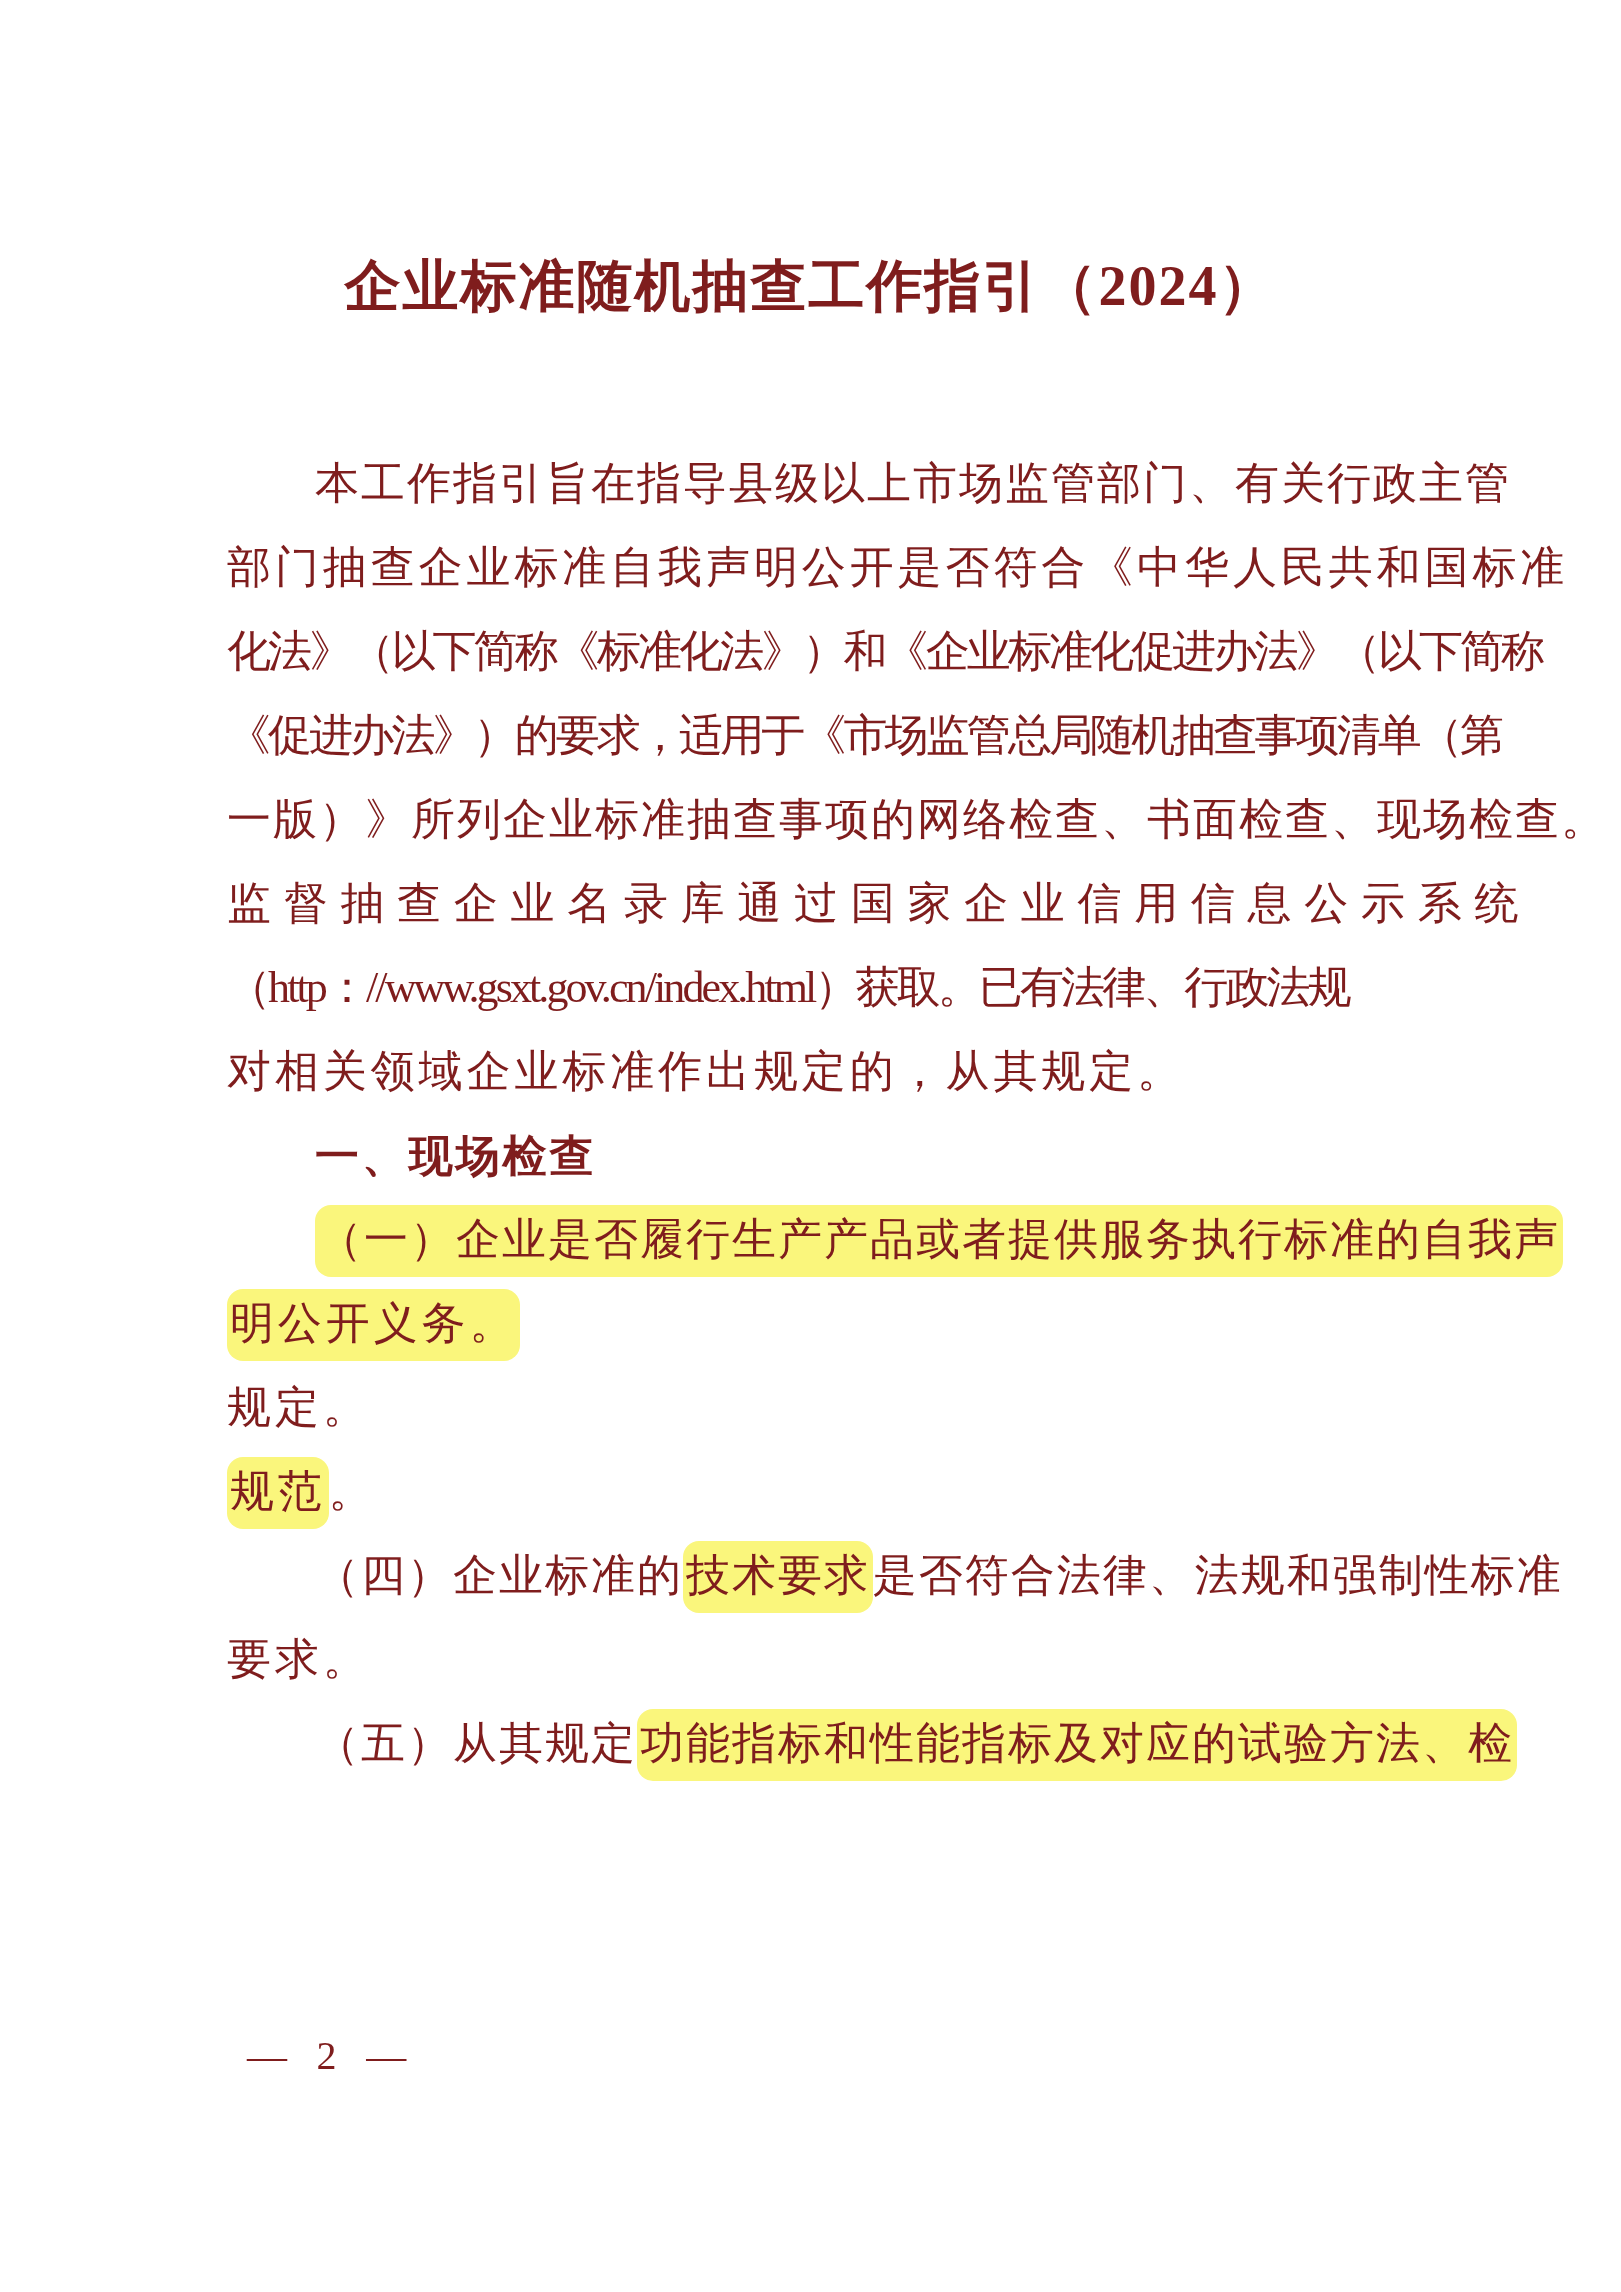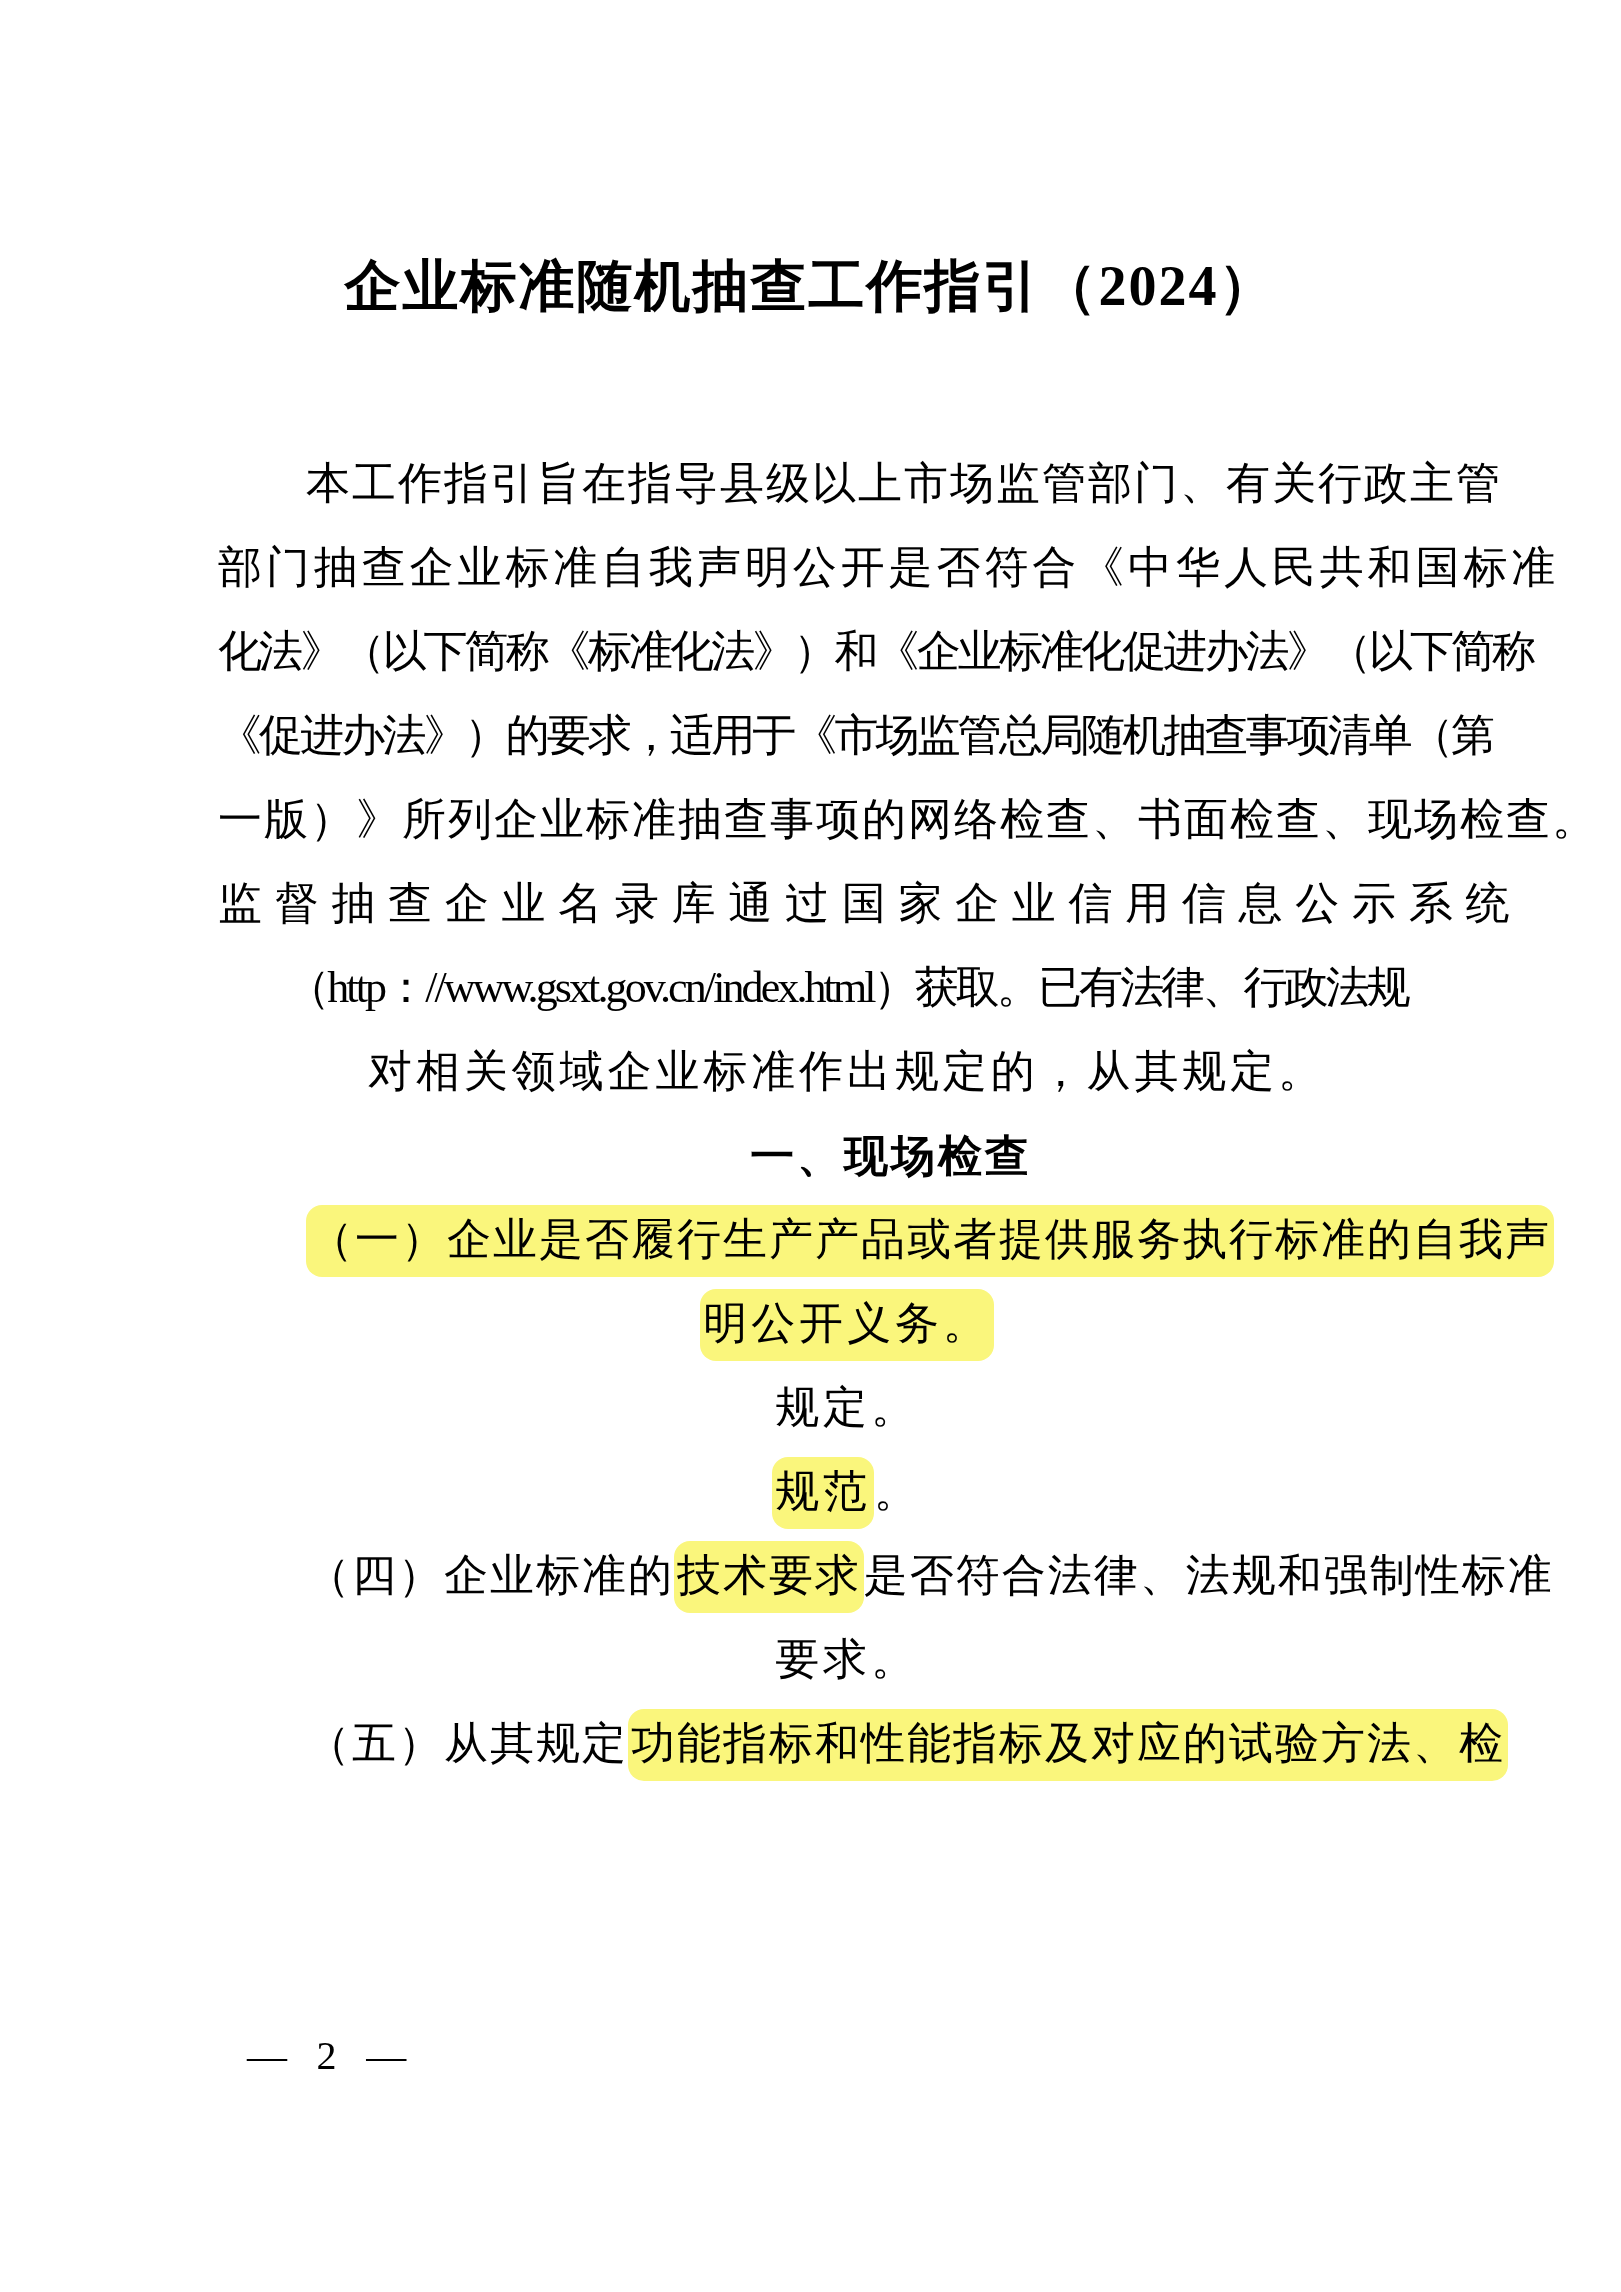--- a/index.html
+++ b/index.html
@@ -2,38 +2,37 @@
 <html lang="zh" style="--hl: #faf67c;"><head>
 <meta charset="utf-8">
 <style>
   html,body { margin:0; padding:0; }
   body { background:#e8e8e8; }
   .page {
     position:relative;
     width:1621px; height:2293px;
     margin:0 auto;
     background:#ffffff;
-    color:#000000;
+    color:#7f1d1d;
     font-family:"Liberation Serif","DejaVu Serif",serif;
     overflow:hidden;
   }
   .title {
     padding-top:251px;
     text-align:center;
     font-size:56px;
     font-weight:bold;
     letter-spacing:2px;
     line-height:71px;
     white-space:nowrap;
   }
   .doc-body {
     position:absolute;
-    left:218px; right:145px;
+    left:227px; right:145px;
     top:442px;
-    text-align:center;
   }
   .line {
     height:84px;
     line-height:84px;
     font-size:44px;
     white-space:nowrap;
   }
   .line.indent { text-indent:88px; }
   .line.heading {
     font-family:"Liberation Sans","DejaVu Sans",sans-serif;

